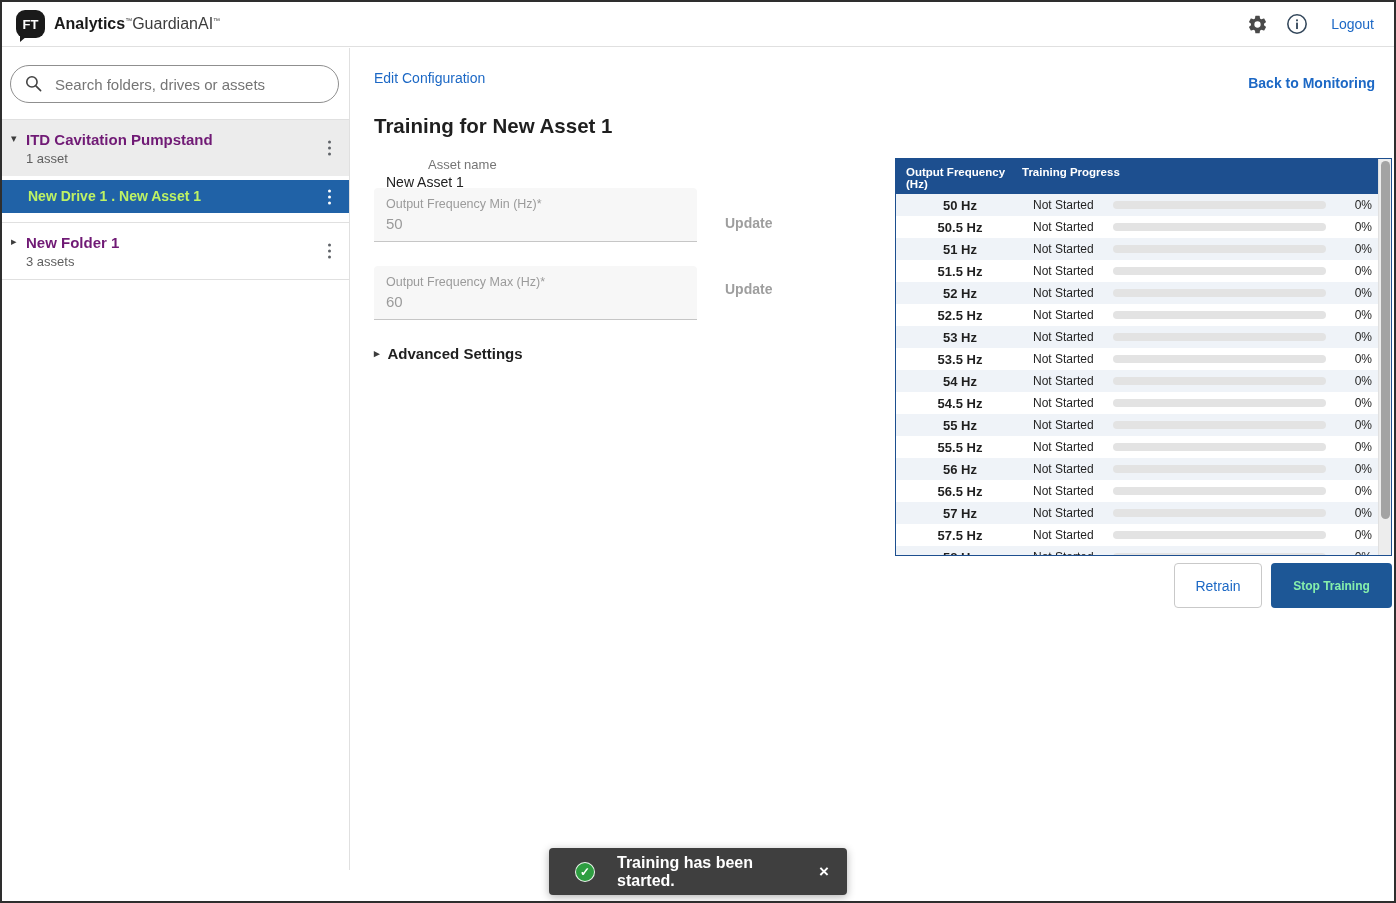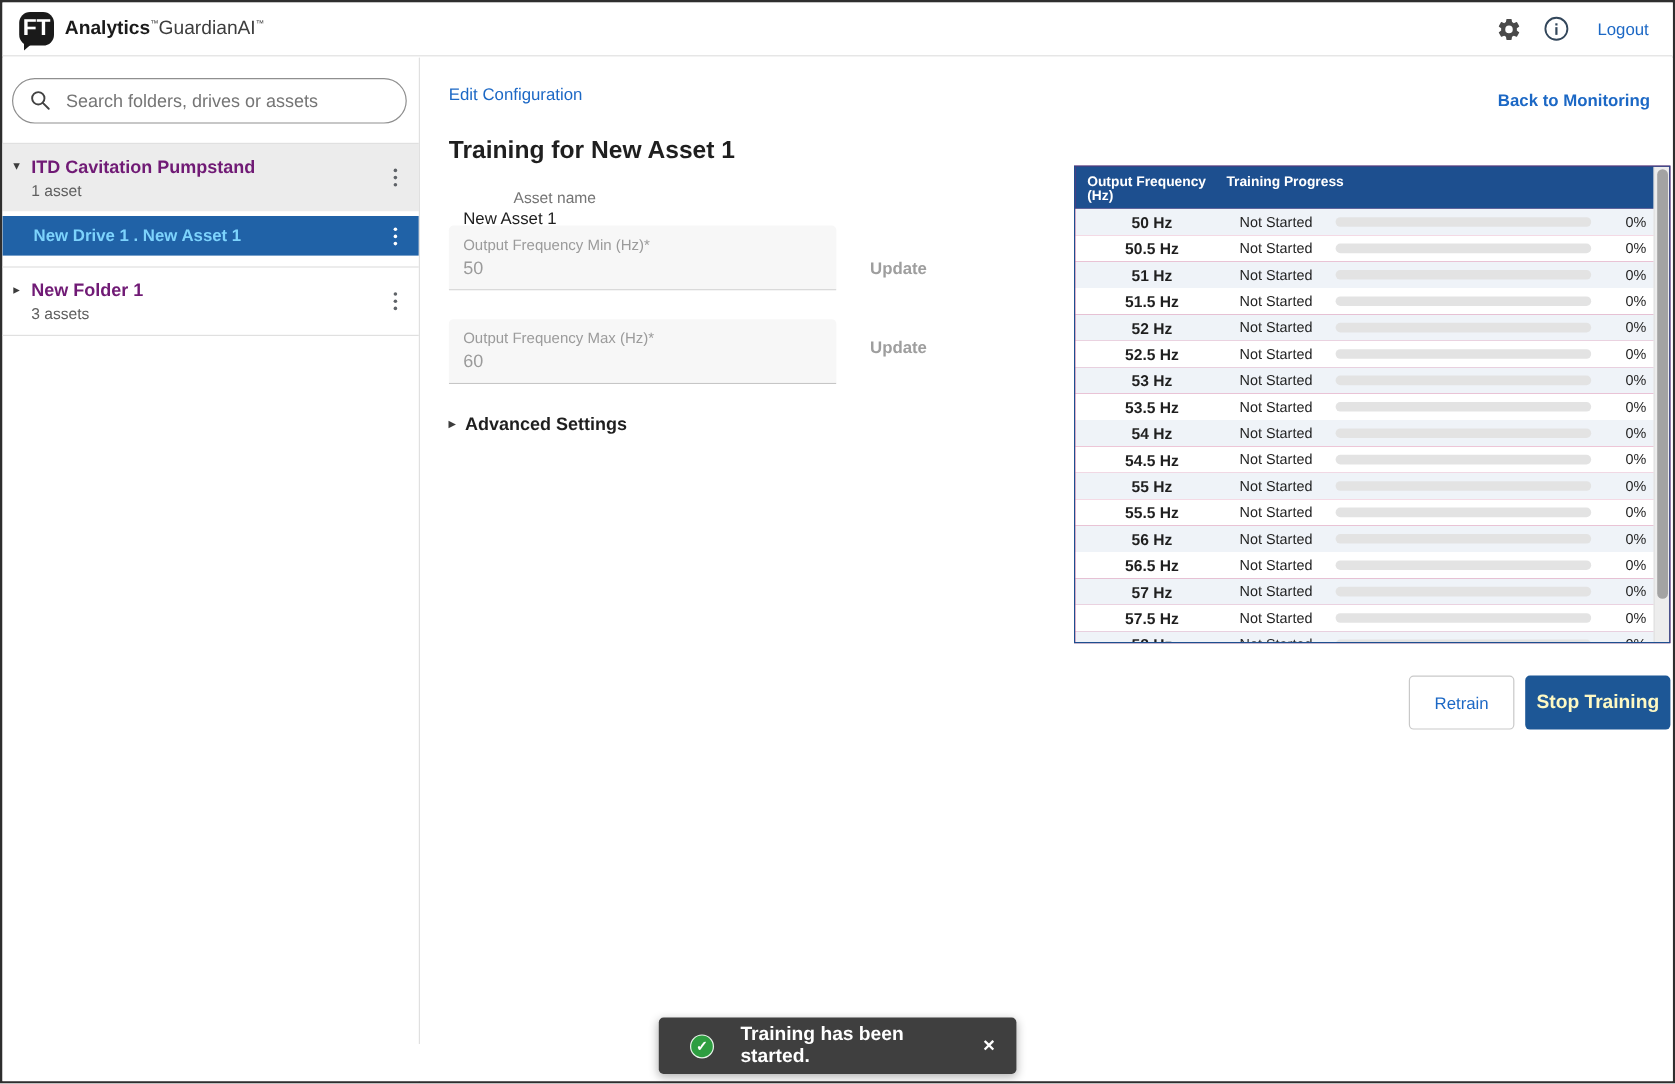--- a/index.html
+++ b/index.html
@@ -12,21 +12,21 @@
 
   
   .app-header {
     position:absolute; left:0; right:0; top:0; height:45px;
     border-bottom:1px solid #e0e0e0; background:#fff;
     display:flex; align-items:center; padding:0 20px 0 14px;
   }
   .logo-bubble {
     position:relative; width:29px; height:28px; background:#1a1a1a;
     border-radius:9px; display:flex; align-items:center; justify-content:center;
-    color:#fff; font-weight:bold; font-size:19px; letter-spacing:0;
+    color:#fff; font-weight:bold; font-size:13px; letter-spacing:0;
   }
   .logo-bubble::after{
     content:""; position:absolute; left:4px; bottom:-4px;
     border-left:7px solid #1a1a1a; border-bottom:6px solid transparent;
   }
   .brand { margin-left:9px; font-size:16px; color:#1a1a1a; display:flex; align-items:baseline; }
   .brand .b1 { font-weight:bold; }
   .brand .b2 { font-weight:400; color:#3d3d3d; }
   .tm { font-size:7px; vertical-align:top; position:relative; top:-6px; color:#3d3d3d; }
   .header-right { margin-left:auto; display:flex; align-items:center; gap:16px; }
@@ -59,21 +59,21 @@
   .tree-item .caret { position:absolute; left:9px; top:12px; font-size:11px; color:#3c3c3c; }
   .tree-item .t-label { font-size:15px; font-weight:bold; color:#701a75; line-height:19px; }
   .tree-item .t-sub { font-size:13px; color:#5f5f5f; margin-top:2px; }
   .kebab { position:absolute; right:14px; top:50%; transform:translateY(-50%);
     display:flex; flex-direction:column; gap:3px; cursor:pointer; padding:4px; }
   .kebab i { width:3px; height:3px; border-radius:50%; background:#5f6368; display:block; }
   .tree-gap { height:4px; background:#fff; }
   .tree-item.selected {
     background:var(--selected-blue,#2062a7); padding:7px 40px 7px 10px;
   }
-  .tree-item.selected .t-label { color:#7dd3fc; font-size:14px;padding-left:16px; }
+  .tree-item.selected .t-label { color:#bef264; font-size:14px;padding-left:16px; }
   .tree-item.selected .kebab i { background:#fff; }
   .tree-item.bordered { border-top:1px solid #e0e0e0; border-bottom:1px solid #e0e0e0; margin-top:9px; }
 
   
   .main { position:absolute; left:348px; top:46px; right:0; bottom:0; background:#fff; }
   .link { color:var(--link-blue,#1c68c5); font-size:14px; cursor:pointer; }
   .edit-config { position:absolute; left:24px; top:22px; font-weight:500; }
   .back-link { position:absolute; right:19px; top:27px; font-weight:bold; }
   .page-title { position:absolute; left:24px; top:66px; font-size:20.5px; font-weight:bold; color:#1f1f1f; }
   .asset-name-label { position:absolute; left:36px; top:109px; font-size:13px; color:#757575;margin-left:42px; }
@@ -90,22 +90,22 @@
     position:absolute; left:375px; font-size:14px; font-weight:600; color:#9e9e9e;
     background:none; border:none; cursor:pointer; font-family:"Liberation Sans",sans-serif;
   }
   .update1 { top:167px; } .update2 { top:233px; }
   .advanced { position:absolute; left:24px; top:297px; font-size:15px; font-weight:bold;
     color:#1f1f1f; cursor:pointer; display:flex; align-items:center; gap:8px; }
   .advanced .caret { font-size:11px; color:#3c3c3c; }
 
   
   .ttable {
-    position:absolute; left:545px; top:90px; width:497px; height:398px;
-    border:1px solid var(--header-blue,#1d4f8f); overflow:hidden; background:#be185d;
+    position:absolute; left:545px; top:110px; width:497px; height:398px;
+    border:1px solid var(--header-blue,#1d4f8f); overflow:hidden; background:#e5e5e5;
   }
   .thead {
     height:35px; background:var(--header-blue,#1d4f8f); color:#fff;
     font-size:11.5px; font-weight:bold; display:flex; padding:7px 0 0 10px;
   }
   .thead .h1 { width:116px; }
   .tbody { }
   .trow { display:flex; align-items:center; height:22px; }
   .tbody div.trow:nth-of-type(odd) { background:#eff3f8; }
   .tbody div.trow:nth-of-type(even) { background:#fff; }
@@ -119,21 +119,21 @@
 
   .retrain-btn {
     position:absolute; left:824px; top:515px; width:88px; height:45px;
     background:#fff; border:1px solid #c9c9c9; border-radius:4px;
     color:var(--link-blue,#1c68c5); font-size:14px; font-weight:500; cursor:pointer;
     font-family:"Liberation Sans",sans-serif;
   }
   .stop-btn {
     position:absolute; left:921px; top:515px; width:121px; height:45px;
     background:var(--button-blue,#1d5796); border:none; border-radius:4px;
-    color:#fef9c3; font-size:16px; font-weight:bold; cursor:pointer;
+    color:#86efac; font-size:12px; font-weight:bold; cursor:pointer;
     font-family:"Liberation Sans",sans-serif;
   }
 
   
   .toast {
     position:absolute; left:50%; transform:translateX(-50%); bottom:6px;
     width:298px; height:47px; background:#3f3f3f; border-radius:4px;
     display:flex; align-items:center; padding:0 14px 0 26px;
     box-shadow:0 2px 8px rgba(0,0,0,.3); color:#fff;
   }

